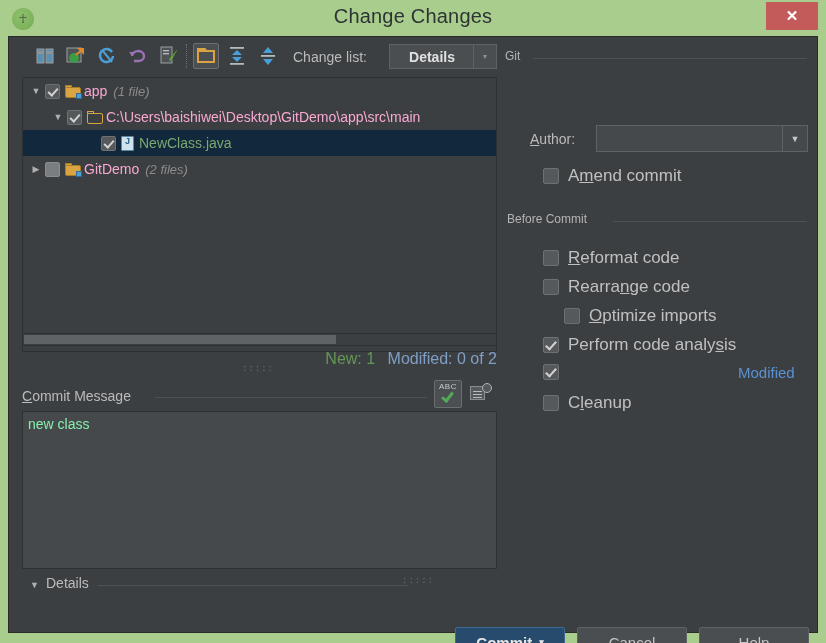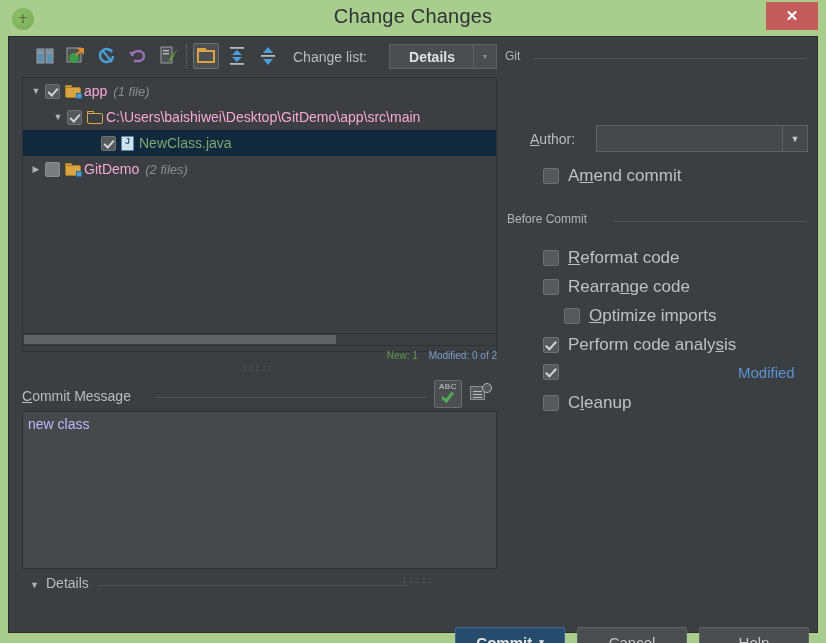--- a/index.html
+++ b/index.html
@@ -195,21 +195,21 @@
     position: absolute; left: 1px; top: 1px;
     width: 312px; height: 9px;
     background: #5f6365;
     border-radius: 1px;
     cursor: pointer;
   }
   #counts {
     position: absolute; left: 13px; top: 313px;
     width: 475px; height: 20px;
     text-align: right;
-    font-size: 10px;
+    font-size: 16px;
   }
   #counts .new { color: #629755; }
   #counts .mod { color: #7f9fc6; margin-left: 8px; }
   .grip-dots {
     position: absolute;
     font-size: 9px; color: #6c7072; letter-spacing: 1px;
     font-family: "Liberation Mono", monospace;
   }
   #grip-1 { left: 233px; top: 327px; }
   #grip-2 { left: 393px; top: 539px; }
@@ -257,21 +257,21 @@
     position: absolute; right: 0; top: 0;
     width: 10px; height: 10px; border-radius: 50%;
     background: #55595b; border: 1px solid #b0b4b6;
   }
   #commit-msg-box {
     position: absolute; left: 13px; top: 374px;
     width: 475px; height: 158px;
     background: #45494b;
     border: 1px solid #2e3133;
     padding: 4px 5px;
-    font-size: 14px; color: #c4b5fd;
+    font-size: 14px; color: #86efac;
     cursor: text;
   }
   #details-row {
     position: absolute; left: 13px; top: 538px;
     width: 475px; height: 22px;
   }
   #details-twisty {
     position: absolute; left: 8px; top: 5px;
     font-size: 9px; color: #b0b0b0;
     cursor: pointer;

